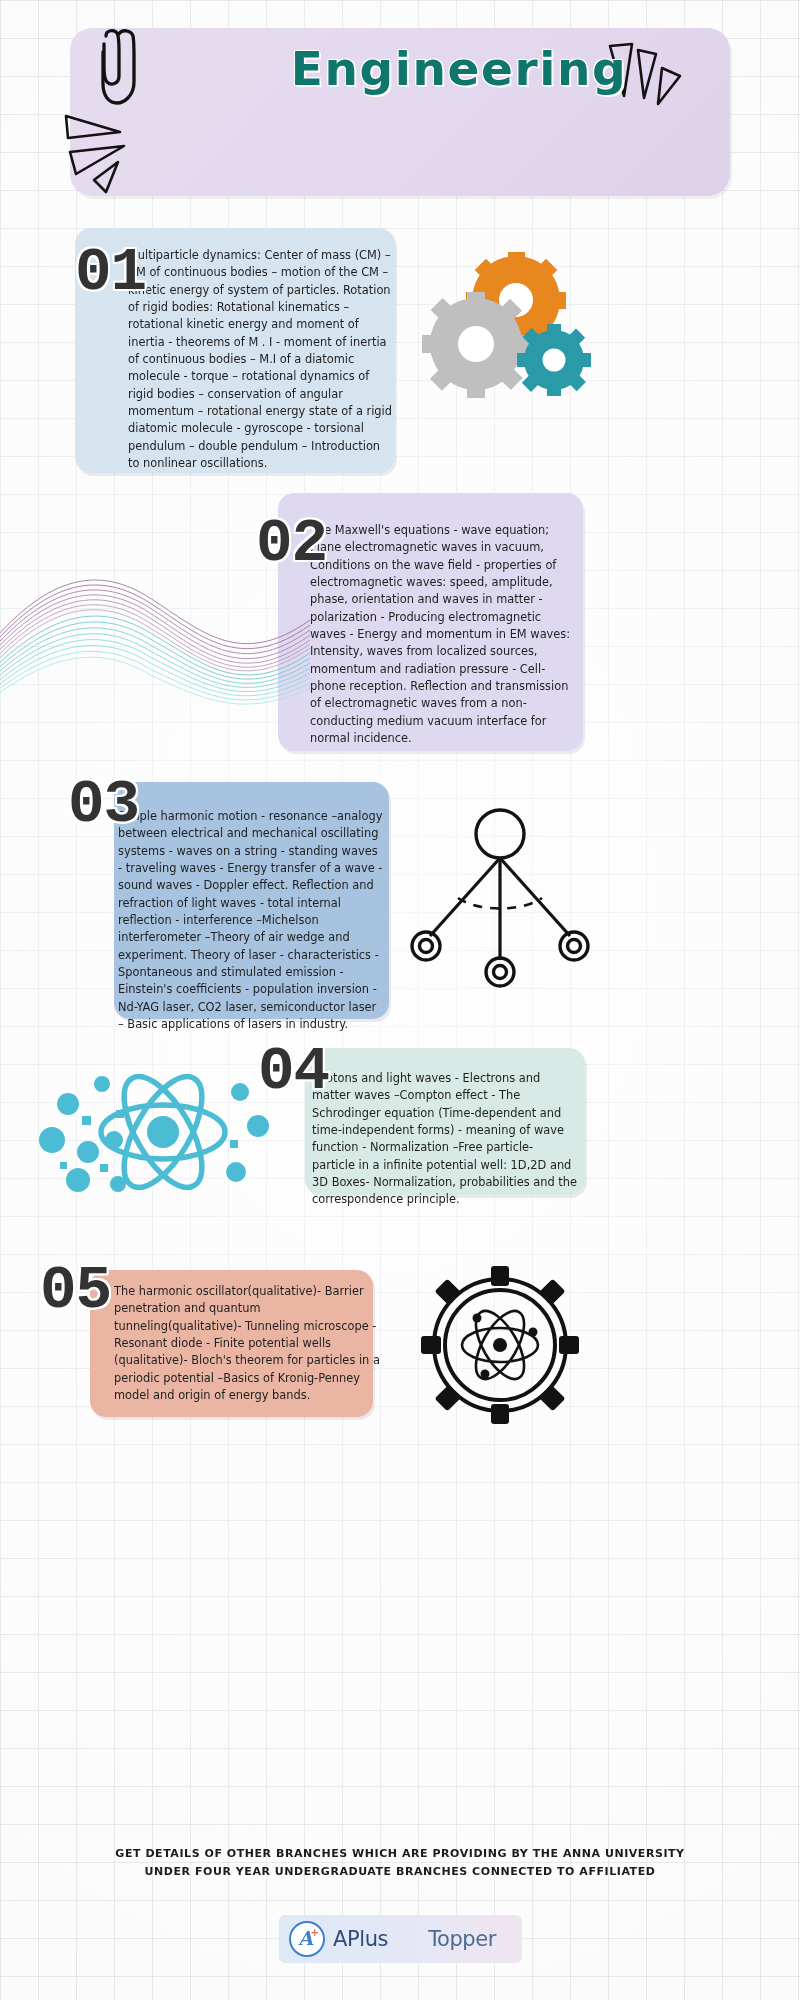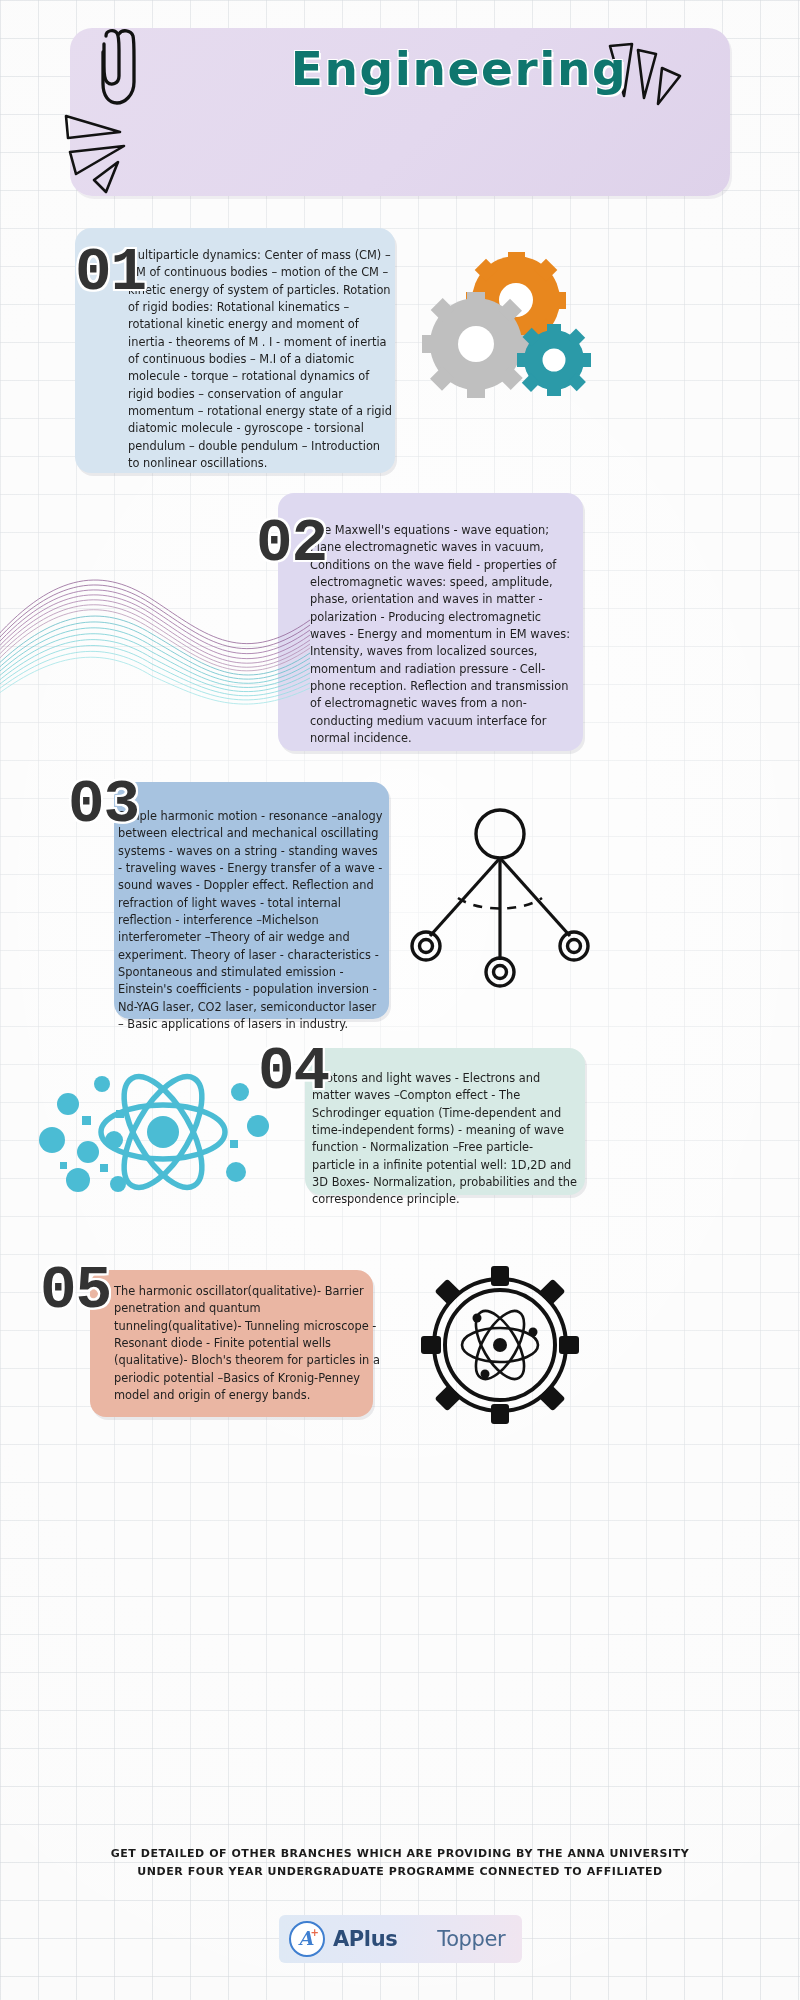--- a/index.html
+++ b/index.html
@@ -177,21 +177,21 @@
     color: #e86a4a;
     line-height: 1;
   }
   .logo-text {
     font-family: "DejaVu Sans", sans-serif;
     font-size: 21px;
     letter-spacing: -0.4px;
     color: #2f4f7a;
     white-space: nowrap;
   }
-  .logo-text .b1 { font-weight: 700; color:#2d4d78; }
+  .logo-text .b1 { font-weight: 400; color:#2d4d78; }
   .logo-text .b2 { font-weight: 400; color:#4a6b92;padding-left:40px; }
 </style>
 </head>
 <body>
 
 <div class="page">
   <div class="paper-fade"></div>
 
   <div class="header-card"></div>
 
@@ -373,22 +373,22 @@
     <p class="block-text">Photons and light waves - Electrons and matter waves –Compton effect - The Schrodinger equation (Time-dependent and time-independent forms) - meaning of wave function - Normalization –Free particle- particle in a infinite potential well: 1D,2D and 3D Boxes- Normalization, probabilities and the correspondence principle.</p>
   </div>
 
   <div class="block" id="b5">
     <div class="block-card"></div>
     <div class="block-num">05</div>
     <p class="block-text">The harmonic oscillator(qualitative)- Barrier penetration and quantum tunneling(qualitative)- Tunneling microscope - Resonant diode - Finite potential wells (qualitative)- Bloch's theorem for particles in a periodic potential –Basics of Kronig-Penney model and origin of energy bands.</p>
   </div>
 
   <div class="footer-text">
-    <span>GET DETAILED OF OTHER BRANCHES WHICH ARE PROVIDING BY THE ANNA UNIVERSITY</span>
-    <span>UNDER FOUR YEAR UNDERGRADUATE PROGRAMME CONNECTED TO AFFILIATED</span>
+    <span>GET DETAILS OF OTHER BRANCHES WHICH ARE PROVIDING BY THE ANNA UNIVERSITY</span>
+    <span>UNDER FOUR YEAR UNDERGRADUATE BRANCHES CONNECTED TO AFFILIATED</span>
   </div>
 
   <div class="logo-wrap">
     <div class="logo-mark">
       <span class="a">A</span>
       <span class="plus">+</span>
     </div>
     <div class="logo-text">
       <span class="b1">APlus</span><span class="b2">Topper</span>
     </div>

